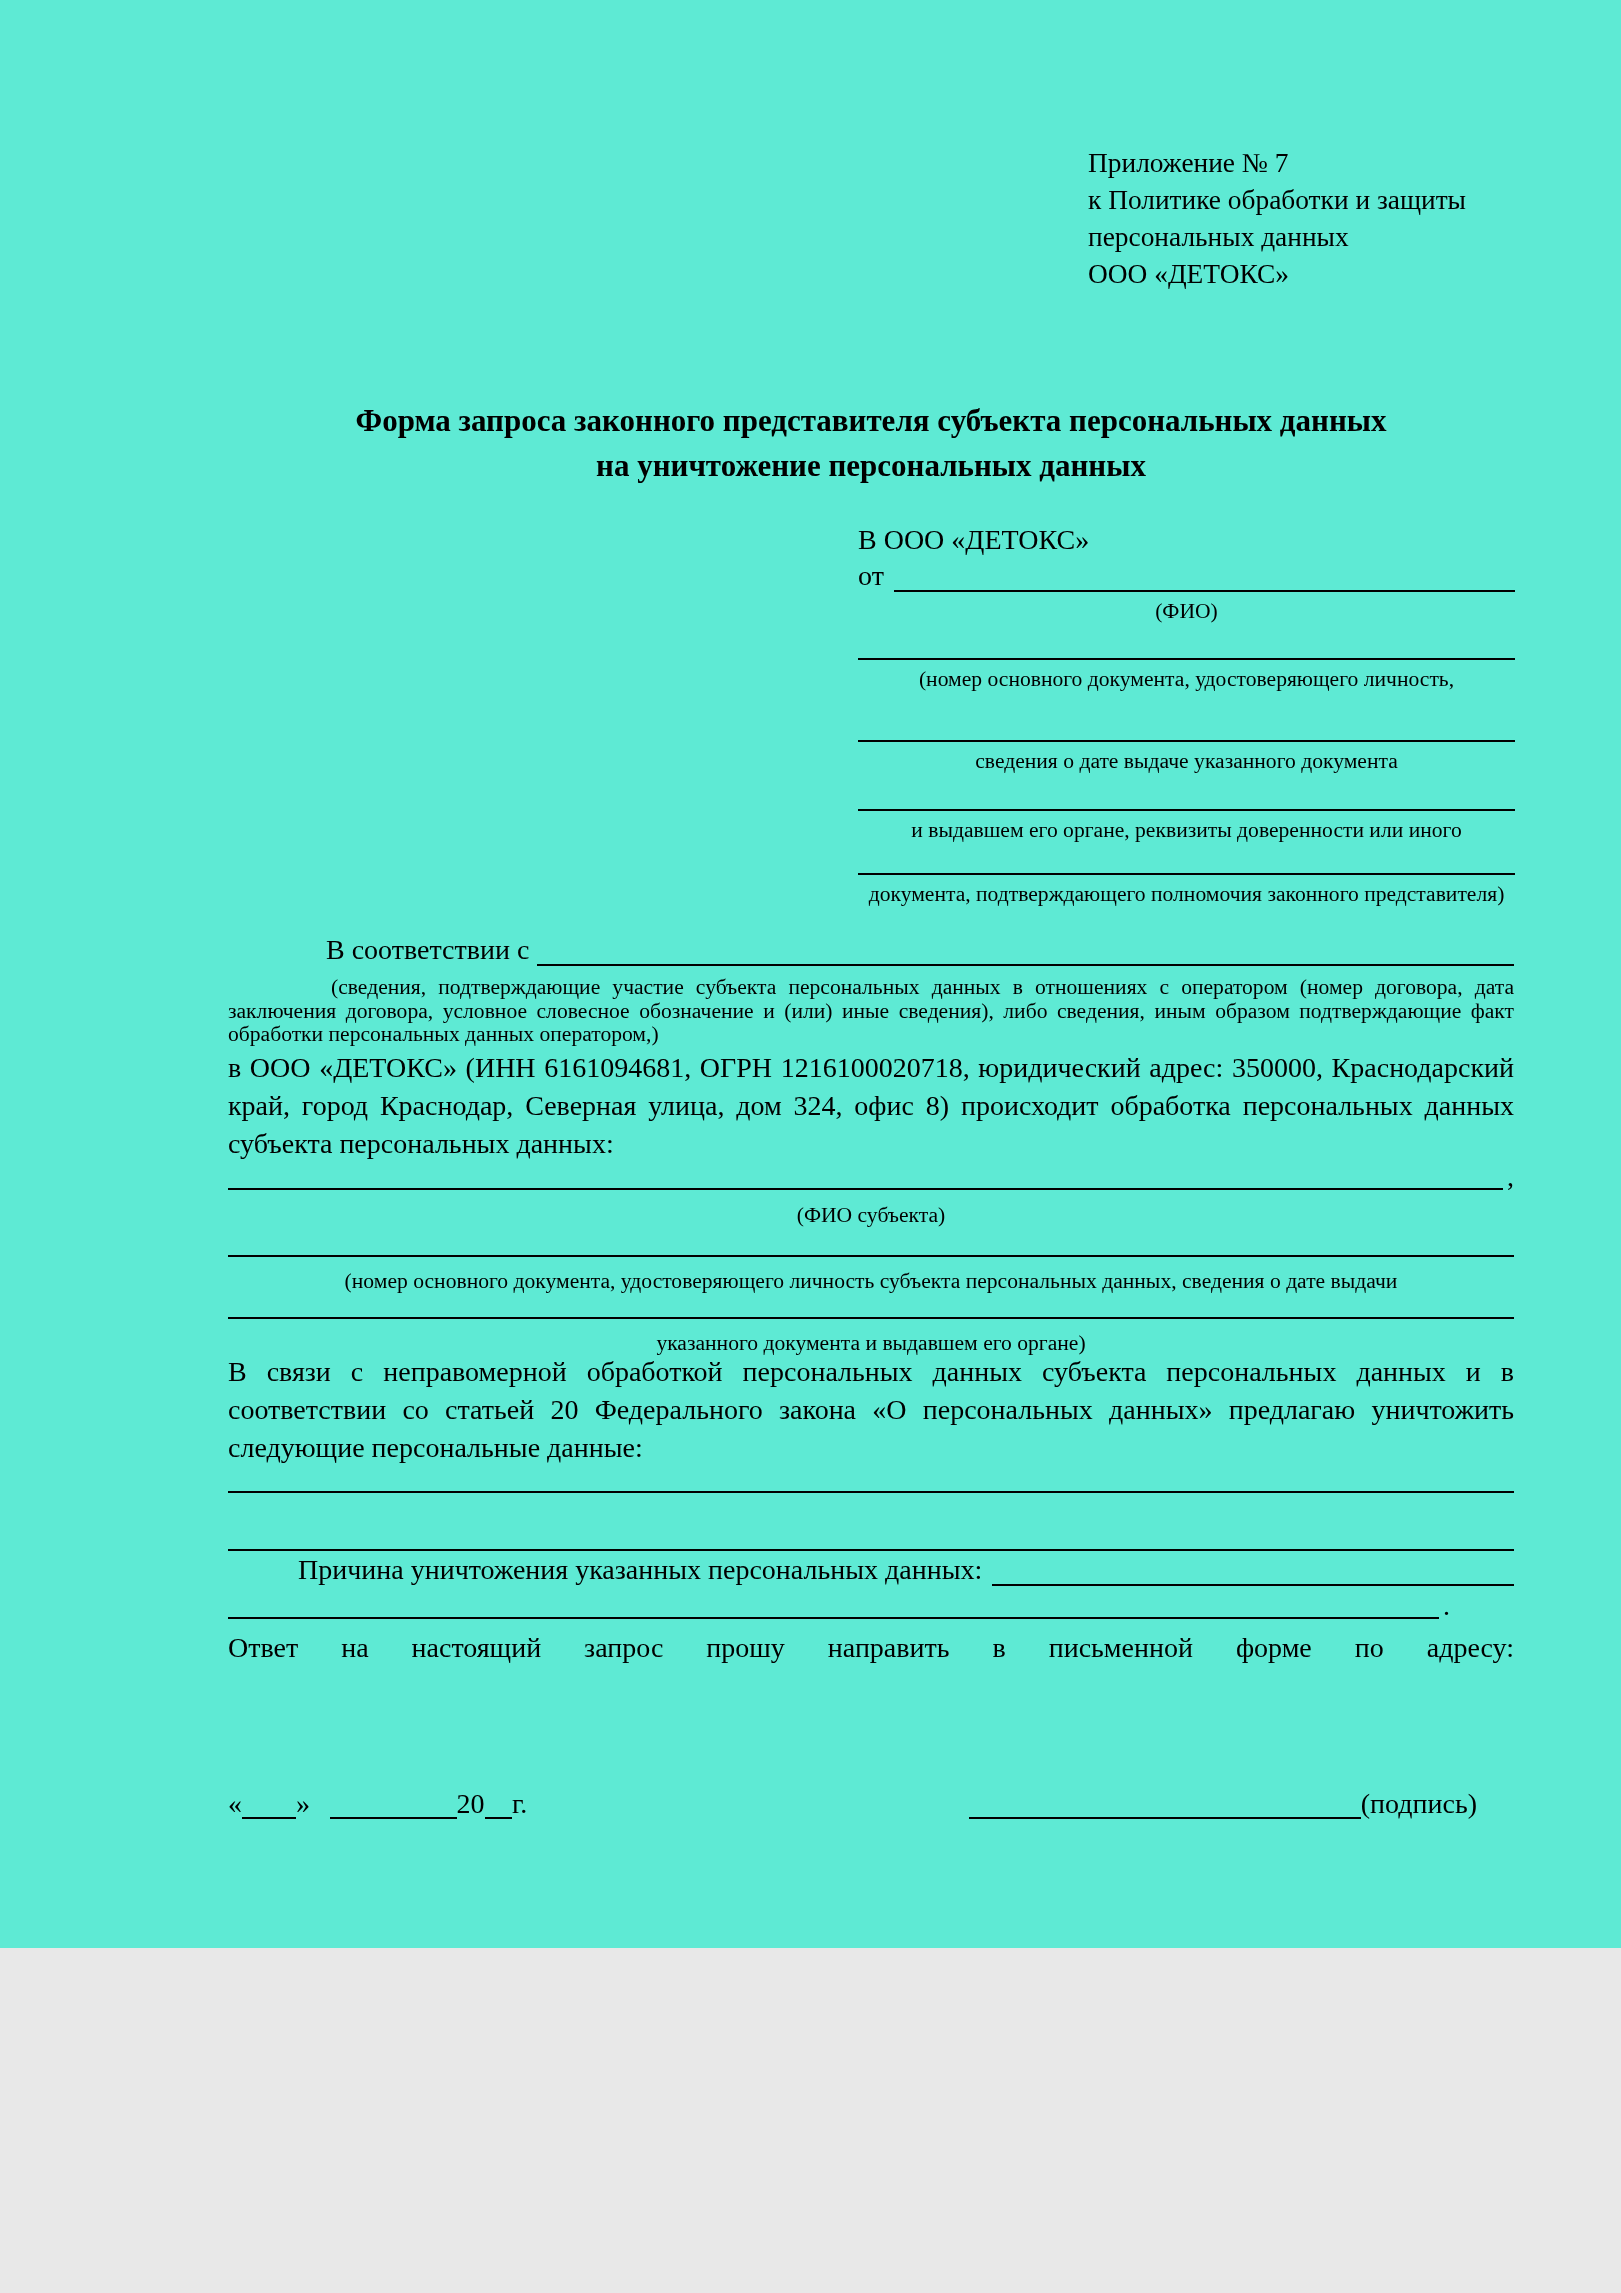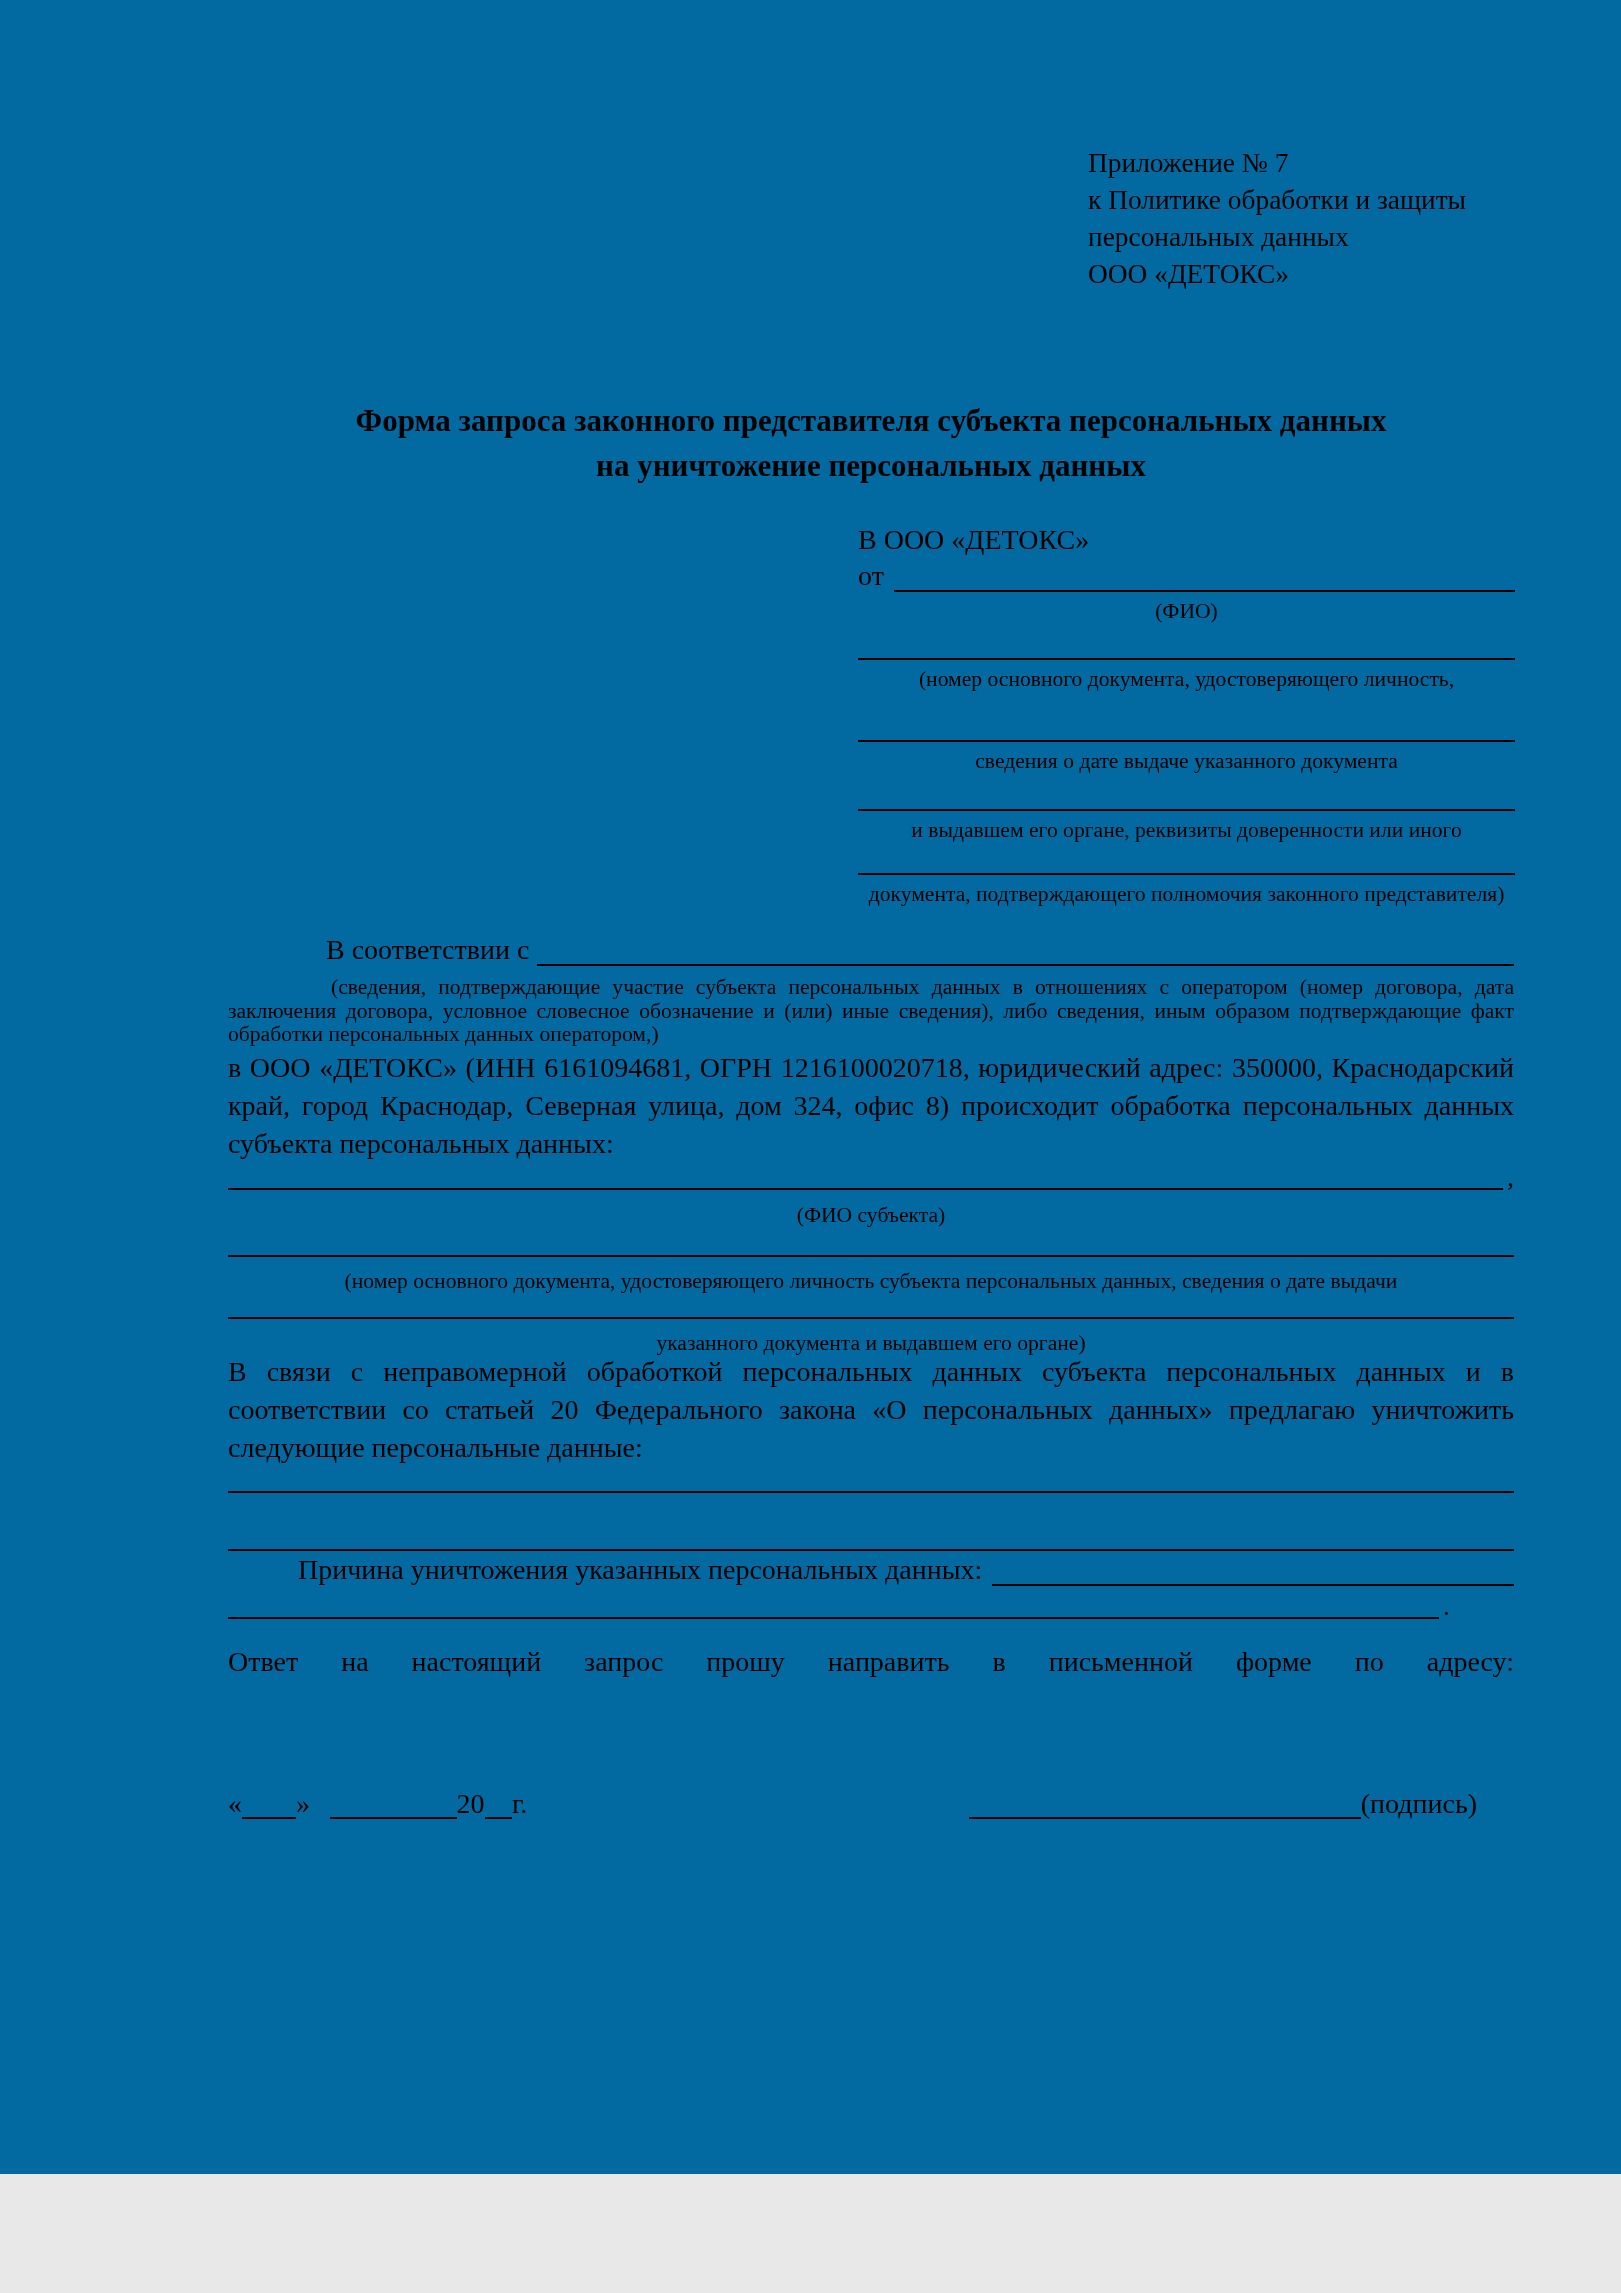--- a/index.html
+++ b/index.html
@@ -1,19 +1,19 @@
 <!DOCTYPE html>
 <html lang="ru"><head>
 <meta charset="utf-8">
 <style>
   html,body { margin:0; padding:0; background:#e8e8e8; }
   .page {
     position:relative;
-    width:1621px; height:2174px;
-    background:#0369a1;
+    width:1621px; height:1948px;
+    background:#5eead4;
     color:#000;
     font-family:"Liberation Serif","DejaVu Serif",serif;
     font-size:28px;
     overflow:hidden;
     text-decoration:underline;
   }
   .abs { position:absolute; }
   .content-w { width:1286px; left:228px; }
   .annex { left:1088px; top:145px; font-size:27.4px; line-height:37px; }
   .title { top:398px; text-align:center; font-weight:bold; font-size:31px; line-height:45px; }
@@ -39,21 +39,21 @@
   .subline2 { top:1293px; height:25.5px; }
   .subcap2 { top:1324px; }
   .demand { top:1353px; }
   .blankA { top:1467px; height:25.5px; }
   .blankB { top:1525px; height:25.5px; }
   .reasonrow { top:1555px; height:31px; }
   .reasonrow .lbl { margin-left:70px; margin-right:9.8px; white-space:nowrap; }
   .periodrow { top:1592px; height:27.4px; }
   .periodrow .blank { flex:0 0 auto; width:1211px; }
   .periodrow .tail { margin-left:3.9px; line-height:27.4px; }
-  .reply { top:1629px; text-align:justify; text-align-last:justify; line-height:37px;margin-top:14px; }
+  .reply { top:1629px; text-align:justify; text-align-last:justify; line-height:37px; }
   .replyrow { top:1669px; height:27.4px; }
   .replyrow .blank { flex:0 0 auto; width:532px; }
   .replyrow .tail { line-height:29px; }
   .footer { top:1788px; height:31px; display:flex; justify-content:space-between; }
   .fgroup { display:flex; align-items:flex-end; }
   .fgroup .txt { line-height:31px; }
   .u { display:inline-block; border-bottom:2px solid #000; height:5.9px; }
   .u55 { width:54px; } .u130 { width:127px; margin-left:19.6px; } .u28 { width:27.4px; }
   .u400 { width:392px; }
   .siggroup { margin-right:37px; }

